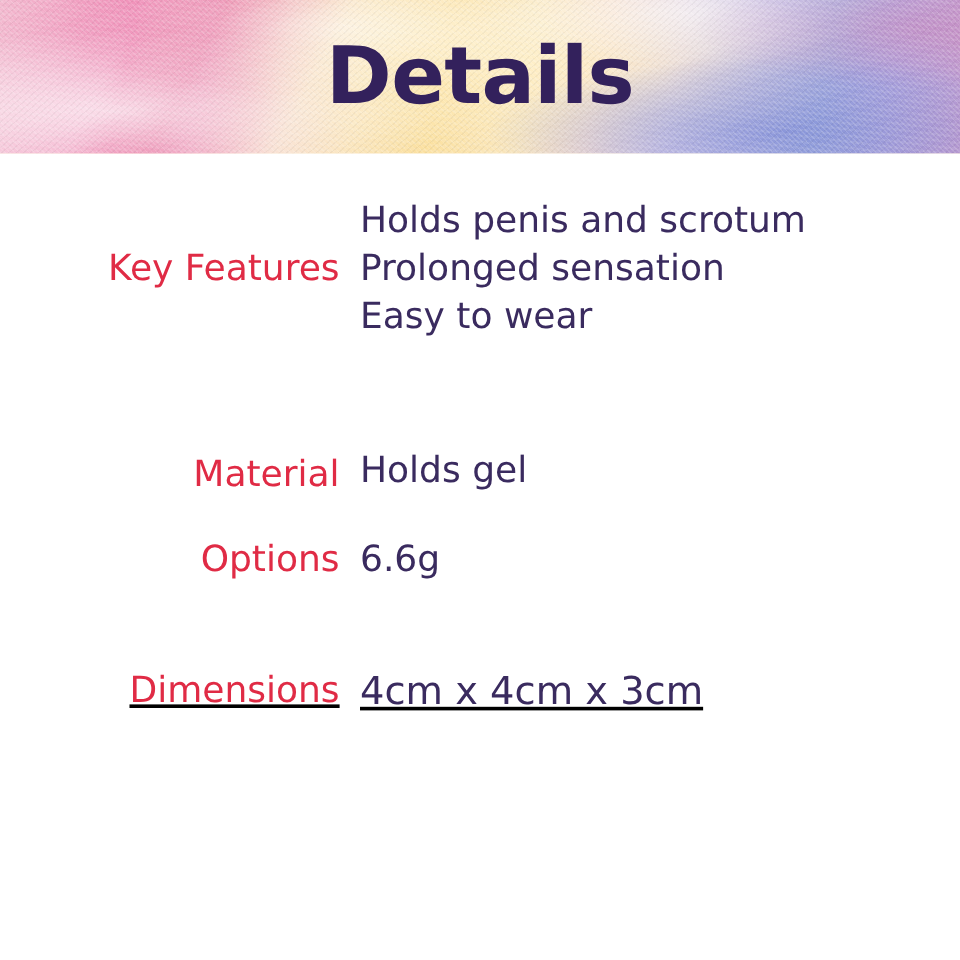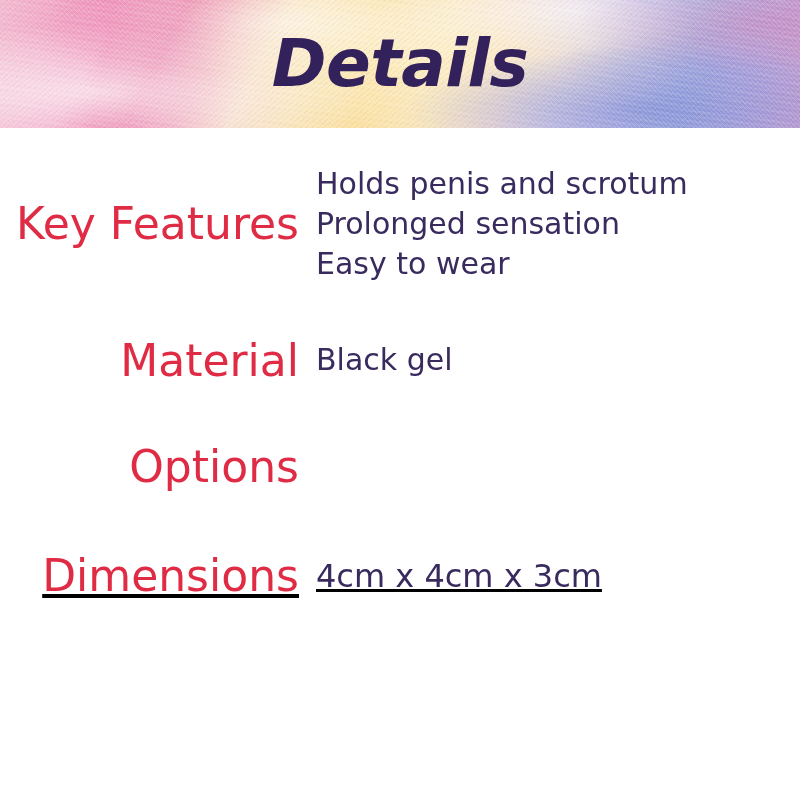--- a/index.html
+++ b/index.html
@@ -87,62 +87,60 @@
     right: 0;
     top: 50%;
     transform: translateY(-50%);
     text-align: center;
     font-family: "DejaVu Sans", sans-serif;
     font-weight: bold;
     font-size: 66px;
     letter-spacing: -0.5px;
     color: #33215c;
     line-height: 1;
-    font-style: italic;
   }
 
   
   .spec-table {
     width: 800px;
     padding-top: 12px;
     box-sizing: border-box;
   }
   .spec-row {
     display: flex;
     align-items: center;
     width: 100%;
   }
   .spec-label {
     width: 283px;
     flex: 0 0 283px;
     text-align: right;
     color: #e02b45;
     font-family: "DejaVu Sans", sans-serif;
-    font-size: 44px;
+    font-size: 30px;
     line-height: 1.18;
     white-space: nowrap;
     padding-right: 0;
-    padding-left: 16px;
   }
   .spec-value {
     flex: 1 1 auto;
     padding-left: 17px;
     color: #3a2b5f;
     font-family: "DejaVu Sans", sans-serif;
     font-size: 30px;
     line-height: 1.34;
   }
   .spec-value .feature-line {
     display: block;
     white-space: nowrap;
   }
 
   
   .row-features { height: 168px; }
-  .row-material { height: 105px; }
+  .row-material { height: 105px; align-items: flex-end; }
   .row-weight   { height: 108px; }
   .row-dims     { height: 110px; text-decoration: underline; }
   .row-options  { height: 110px; }
 
   .row-dims .spec-value { font-size: 32px; }
 </style>
 </head>
 <body>
 
 <div class="banner">
@@ -160,25 +158,26 @@
     <div class="spec-label">Key Features</div>
     <div class="spec-value">
       <span class="feature-line">Holds penis and scrotum</span>
       <span class="feature-line">Prolonged sensation</span>
       <span class="feature-line">Easy to wear</span>
     </div>
   </div>
 
   <div class="spec-row row-material">
     <div class="spec-label">Material</div>
-    <div class="spec-value">Black gel</div>
+    <div class="spec-value">Holds gel</div>
   </div>
 
   <div class="spec-row row-weight">
     <div class="spec-label">Options</div>
+    <div class="spec-value">6.6g</div>
   </div>
 
   <div class="spec-row row-dims">
     <div class="spec-label">Dimensions</div>
     <div class="spec-value">4cm x 4cm x 3cm</div>
   </div>
 
 
 </div>
 

